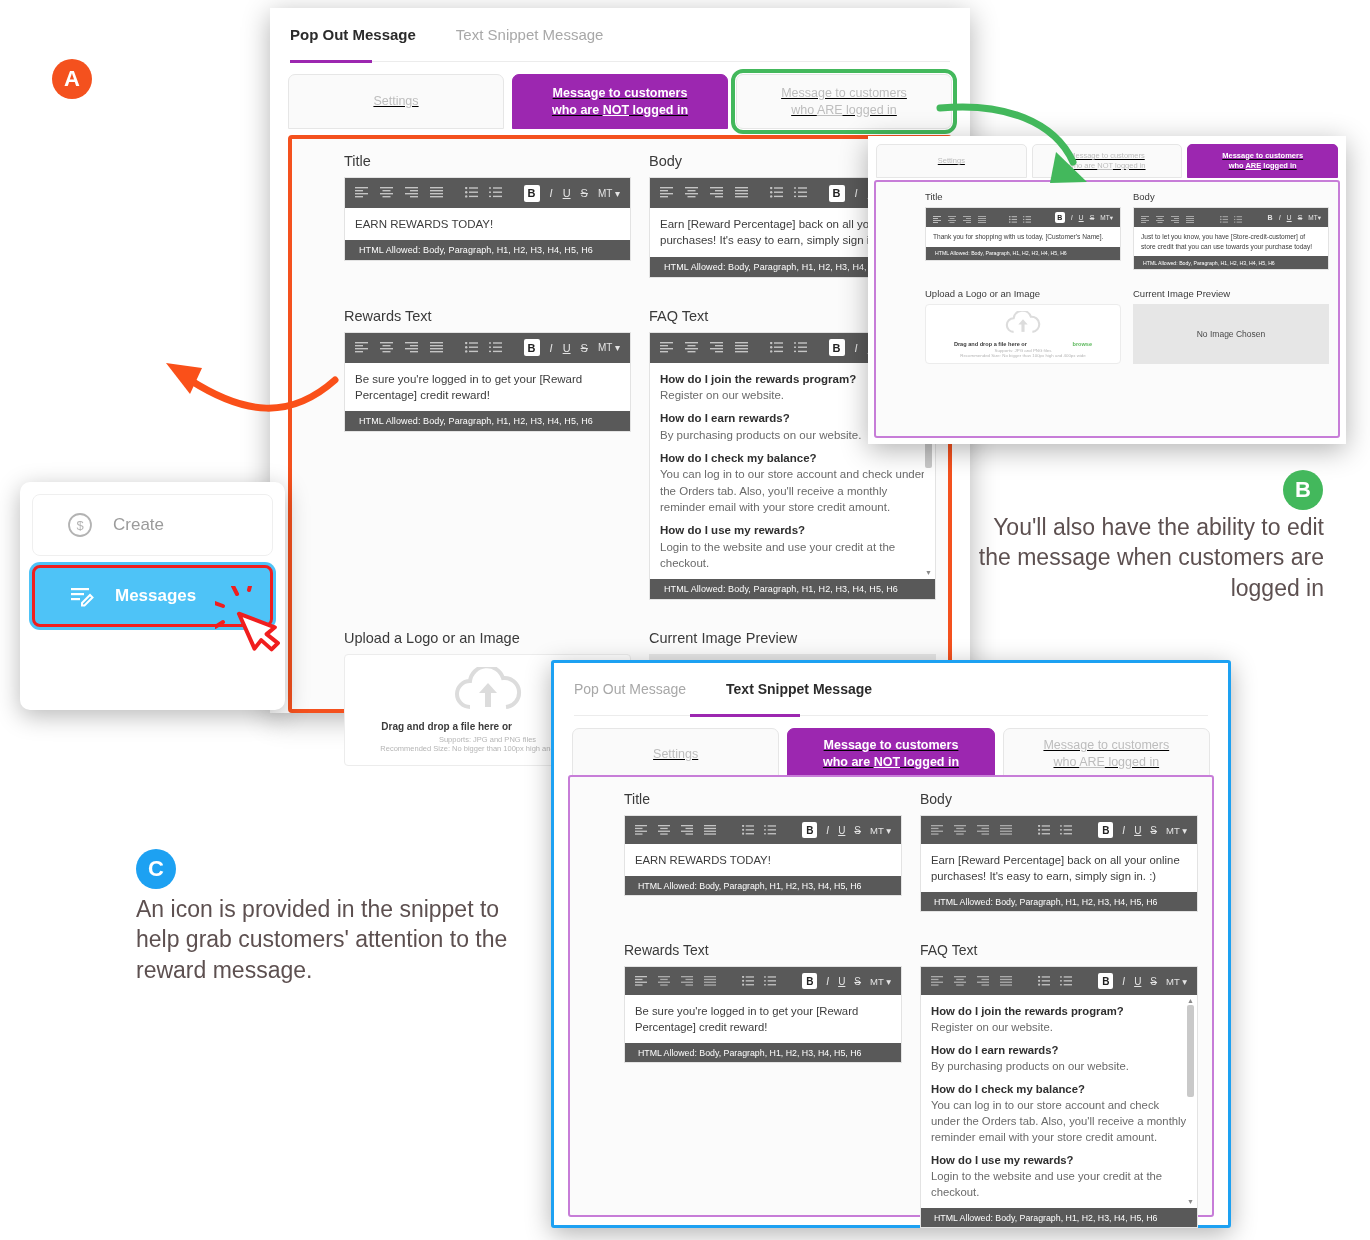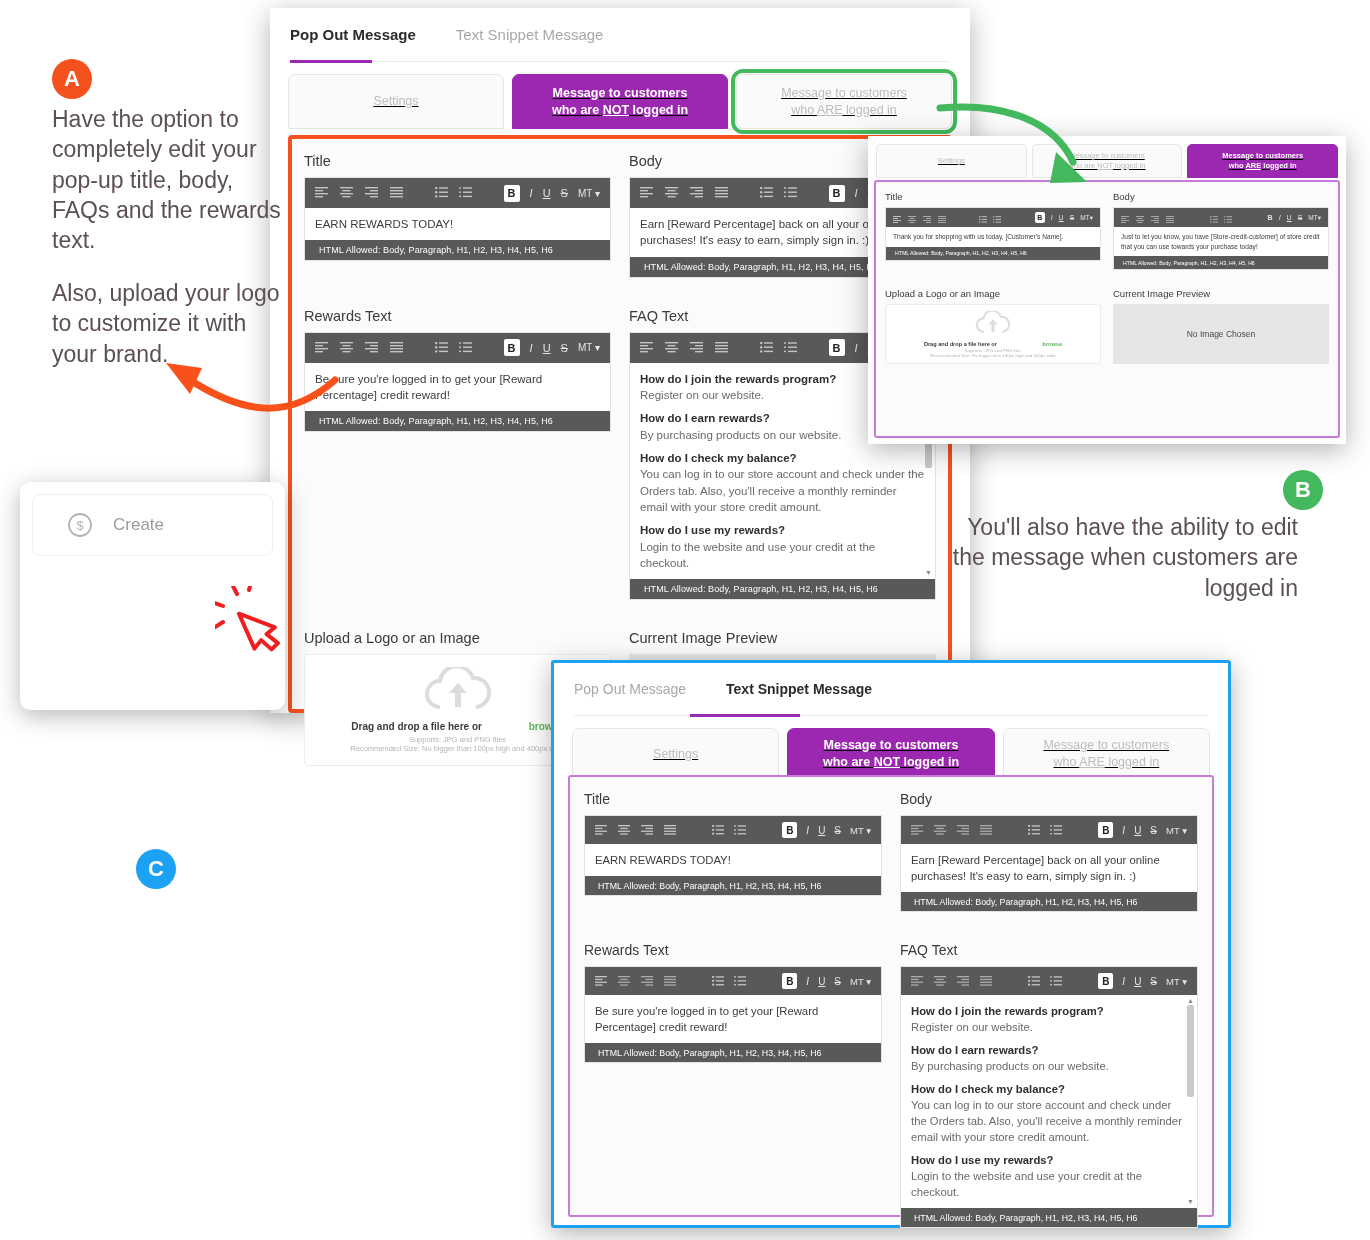--- a/index.html
+++ b/index.html
@@ -26,21 +26,21 @@
 
   .callout {
     position:absolute;
     color:#5d5050;
     font-size:23px;
     line-height:1.32;
     font-family:"Liberation Sans", sans-serif;
   }
   .callout p { margin:0 0 22px 0; }
   .callout-a { left:52px; top:104px; width:230px; }
-  .callout-b { left:948px; top:512px; width:350px; text-align:right; }
+  .callout-b { left:974px; top:512px; width:350px; text-align:right; }
   .callout-c { left:136px; top:894px; width:400px; }
 
   
   .panel {
     position:absolute; background:#fff;
     box-shadow:0 6px 26px rgba(0,0,0,.30);
   }
 
   .tabs-row { display:flex; align-items:flex-end; padding:18px 20px 0 20px; }
   .tab { font-size:14px; color:#a8a8a8; padding-bottom:18px; margin-right:34px; position:relative; white-space:nowrap;}
@@ -51,21 +51,21 @@
   .seg-row { display:flex; gap:8px; padding:12px 18px 0 18px;text-decoration:underline; }
   .seg {
     flex:1; border:1px solid #e6e6e6; border-radius:7px 7px 0 0;
     background:#fafafa; color:#bdbdbd;
     display:flex; align-items:center; justify-content:center; text-align:center;
     font-size:11px; line-height:1.35; padding:10px 4px;
   }
   .seg.active { background:#9C27B0; border-color:#9C27B0; color:#fff; font-weight:bold; }
   .seg u { text-decoration:underline; }
 
-  .content-box { border:1px solid #C77DD8; background:#fbfbfb; }
+  .content-box { border:1px solid #C77DD8; background:#fbfbfb;padding-left:40px; }
 
   .grid2 { display:grid; grid-template-columns:1fr 1fr; }
 
   .fld-label { color:#3a3a3a; }
 
   
   .editor { background:#fff; border:1px solid #e3e3e3; display:flex; flex-direction:column; }
   .ed-toolbar {
     background:#595959; display:flex; align-items:center;
     color:#d8d8d8;
@@ -1018,20 +1018,35 @@
   <div id="sidebar">
     <div class="nav-item">
       <span class="nav-ic">
         <svg width="26" height="26" viewBox="0 0 26 26">
             <circle cx="13" cy="13" r="11" fill="none" stroke="#b3b3b3" stroke-width="1.8"></circle>
             <text x="13" y="18" font-size="13" fill="#b3b3b3" text-anchor="middle" font-family="Liberation Sans, sans-serif">$</text>
           </svg>
       </span>
       <span>Create</span>
     </div>
+    <div class="nav-item active">
+      <span class="nav-ic">
+        <svg width="26" height="26" viewBox="0 0 26 26">
+            <g fill="#ffffff">
+              <rect x="2" y="5" width="18" height="2.2"></rect>
+              <rect x="2" y="10" width="13" height="2.2"></rect>
+              <rect x="2" y="15" width="9" height="2.2"></rect>
+            </g>
+            <g fill="none" stroke="#ffffff" stroke-width="2">
+              <path d="M13 20l8-8 2.5 2.5-8 8H13z"></path>
+            </g>
+          </svg>
+      </span>
+      <span>Messages</span>
+    </div>
   </div>
 
   <div class="cursor">
     <svg width="90" height="80" viewBox="0 0 90 80">
       <g stroke="#F01E1E" stroke-width="4" stroke-linecap="round">
         <line x1="22" y1="8" x2="18" y2="0"></line>
         <line x1="8" y1="20" x2="0" y2="17"></line>
         <line x1="8" y1="36" x2="0" y2="41"></line>
         <line x1="34" y1="4" x2="36" y2="-4"></line>
       </g>
@@ -1043,27 +1058,24 @@
     <path d="M185 60 C 140 100, 95 95, 40 60" stroke="#FA5019" stroke-width="7" fill="none" stroke-linecap="round"></path>
     <polygon points="16,43 52,48 40,74" fill="#FA5019"></polygon>
   </svg>
 
   <svg class="arrow-svg" style="left:935px;top:100px;width:160px;height:90px;">
     <path d="M5 8 C 70 2, 120 22, 138 62" stroke="#43B85C" stroke-width="7" fill="none" stroke-linecap="round"></path>
     <polygon points="121,52 152,82 115,83" fill="#43B85C"></polygon>
   </svg>
 
   <div class="badge badge-a">A</div>
-  <div class="callout callout-a">
-    <p>Have the option to completely edit your pop-up title, body, FAQs and the rewards text.</p>
-    <p>Also, upload your logo to customize it with your brand.</p>
-  </div>
 
   <div class="badge badge-b">B</div>
   <div class="callout callout-b">
     <p>You'll also have the ability to edit the message when customers are logged in</p>
   </div>
 
   <div class="badge badge-c">C</div>
   <div class="callout callout-c">
+    <p>An icon is provided in the snippet to help grab customers' attention to the reward message.</p>
   </div>
 
 </div>
 
 </body></html>

